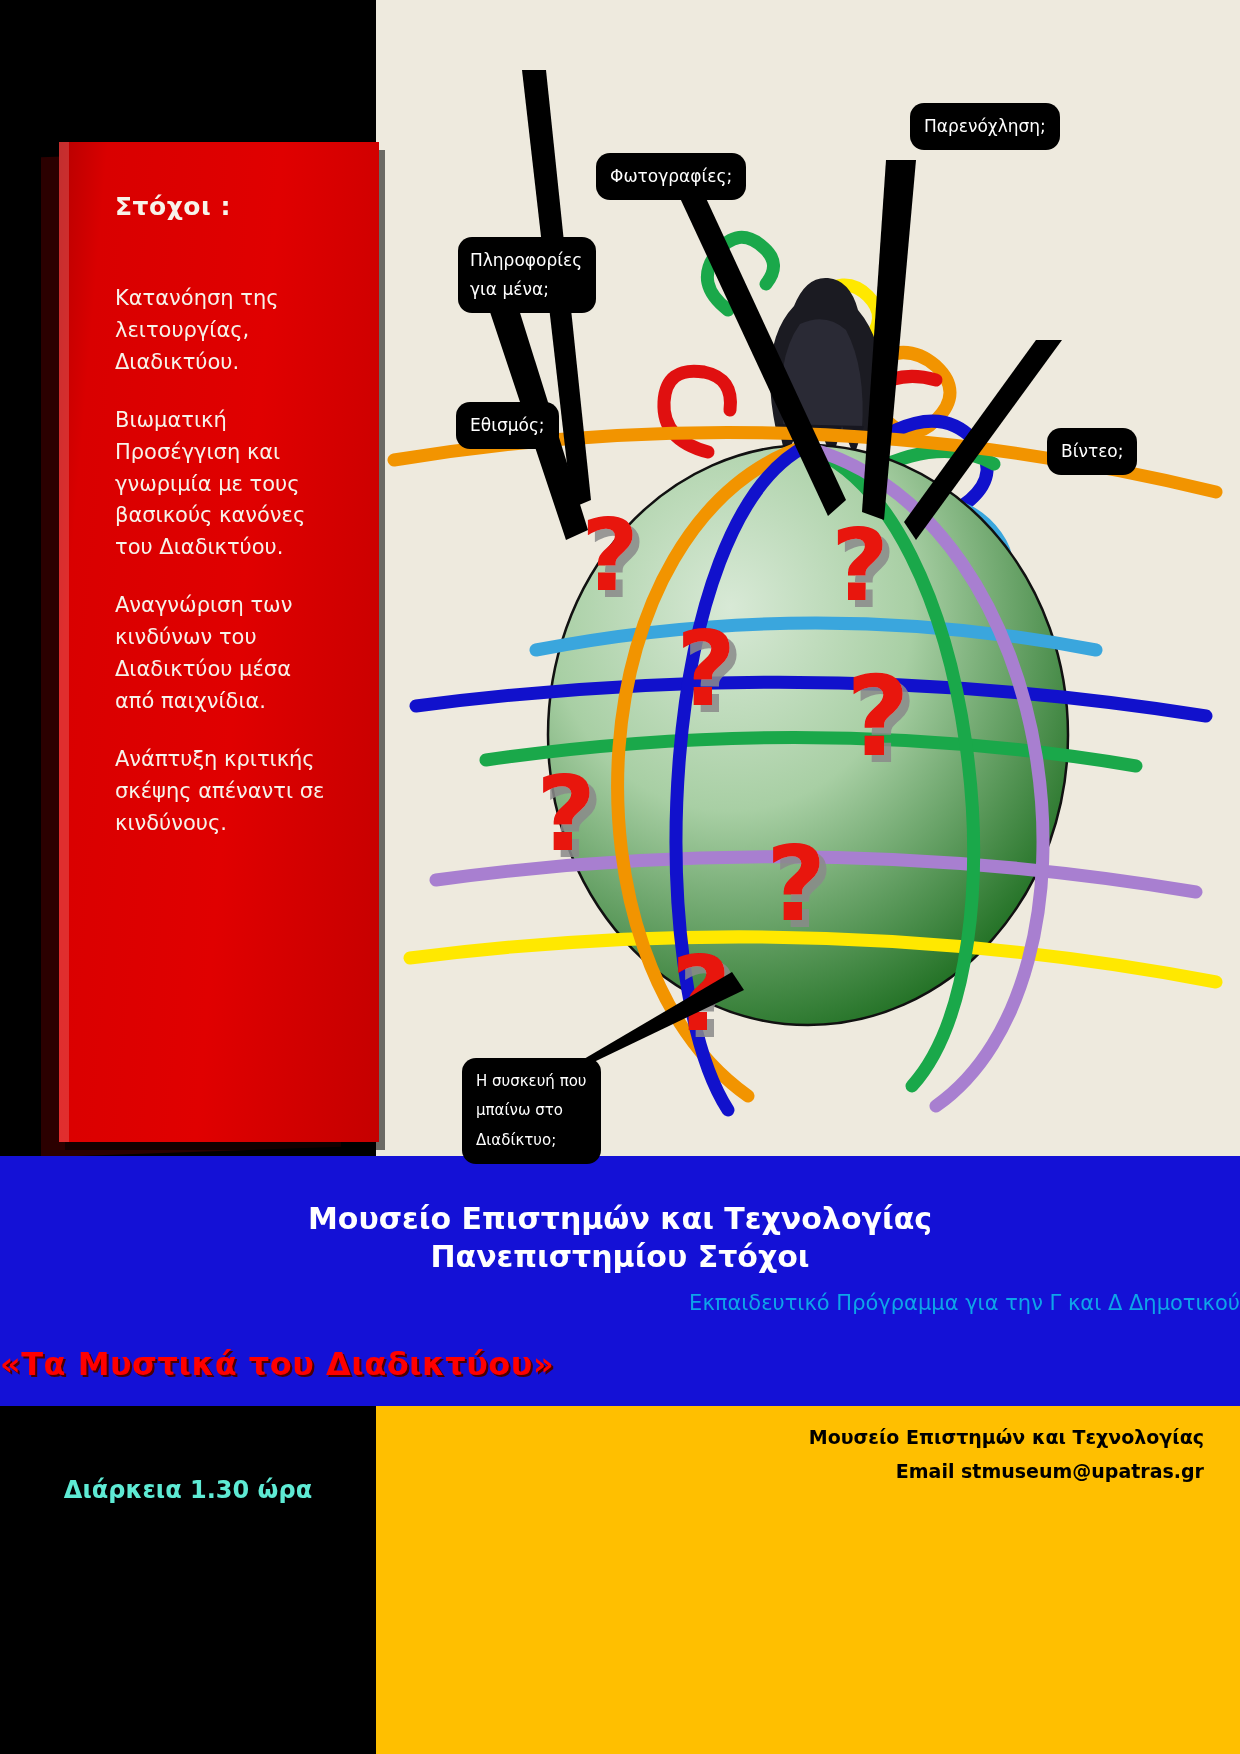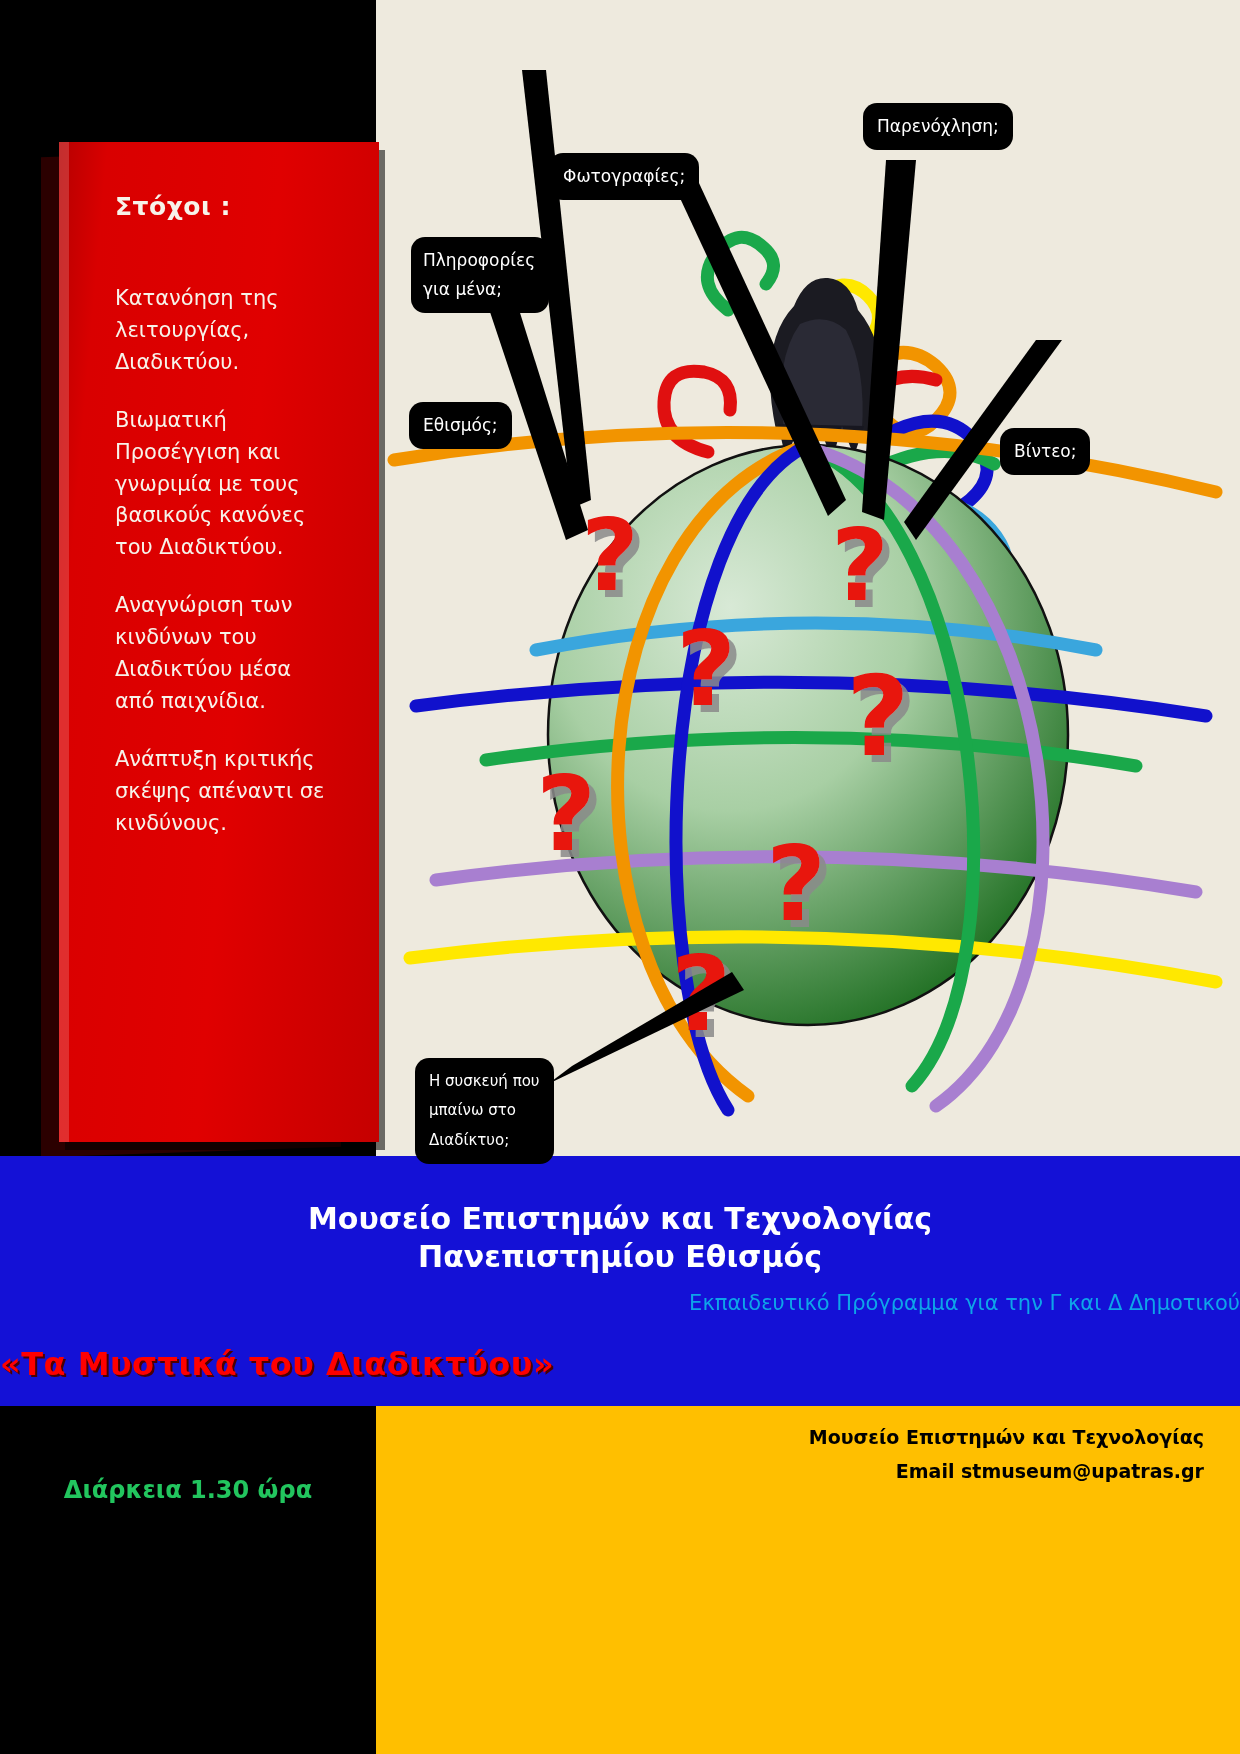--- a/index.html
+++ b/index.html
@@ -56,20 +56,21 @@
   .bub{
     position:absolute;
     background:#000;color:#fff;
     border-radius:14px;
     padding:9px 14px;
     font-size:17px;
     line-height:1.72;
     font-family:"DejaVu Sans","Liberation Sans",sans-serif;
     white-space:pre-line;
     z-index:6;
+    margin-left:47px;
   }
 
   
   .b-parenoxlisi{left:863px;top:103px;}
   .b-foto{left:549px;top:153px;}
   .b-plirofories{left:411px;top:237px;padding-left:12px;}
   .b-ethismos{left:409px;top:402px;}
   .b-video{left:1000px;top:428px;}
   .b-syskevi{left:415px;top:1058px;font-size:15px;line-height:1.95;}
 
@@ -90,21 +91,21 @@
     margin:30px 0 0 0;letter-spacing:.5px;
     text-shadow:2px 2px 0 #4a0000;
   }
 
   
   .blackfoot{
     position:absolute;left:0;top:1406px;width:376px;height:348px;background:#000;
   }
   .duration{
     position:absolute;left:0;top:1476px;width:376px;text-align:center;
-    color:#22c55e;font-size:24px;font-weight:bold;
+    color:#5eead4;font-size:24px;font-weight:bold;
   }
   .yellow{
     position:absolute;left:376px;top:1406px;width:864px;height:348px;
     background:#ffbf00;
   }
   .contact{
     position:absolute;right:36px;top:1421px;width:560px;
     text-align:right;color:#000;font-size:19px;font-weight:bold;line-height:1.78;
   }
   .contact div{white-space:nowrap;}
@@ -209,21 +210,21 @@
       <p class="goal">Κατανόηση της λειτουργίας, Διαδικτύου.</p>
       <p class="goal">Βιωματική Προσέγγιση και γνωριμία με τους βασικούς κανόνες του Διαδικτύου.</p>
       <p class="goal">Αναγνώριση των  κινδύνων του Διαδικτύου μέσα από παιχνίδια.</p>
       <p class="goal">Ανάπτυξη κριτικής σκέψης απέναντι σε κινδύνους.</p>
     </div>
   </div>
 
   <div class="blue">
     <div class="org">
       <div>Μουσείο  Επιστημών και Τεχνολογίας</div>
-      <div>Πανεπιστημίου Εθισμός</div>
+      <div>Πανεπιστημίου Στόχοι</div>
     </div>
     <div class="prog">Εκπαιδευτικό Πρόγραμμα για την Γ και Δ Δημοτικού</div>
     <div class="maintitle">«Τα Μυστικά του Διαδικτύου»</div>
   </div>
 
   <div class="blackfoot"></div>
   <div class="duration">Διάρκεια  1.30 ώρα</div>
 
   <div class="yellow"></div>
   <div class="contact">

